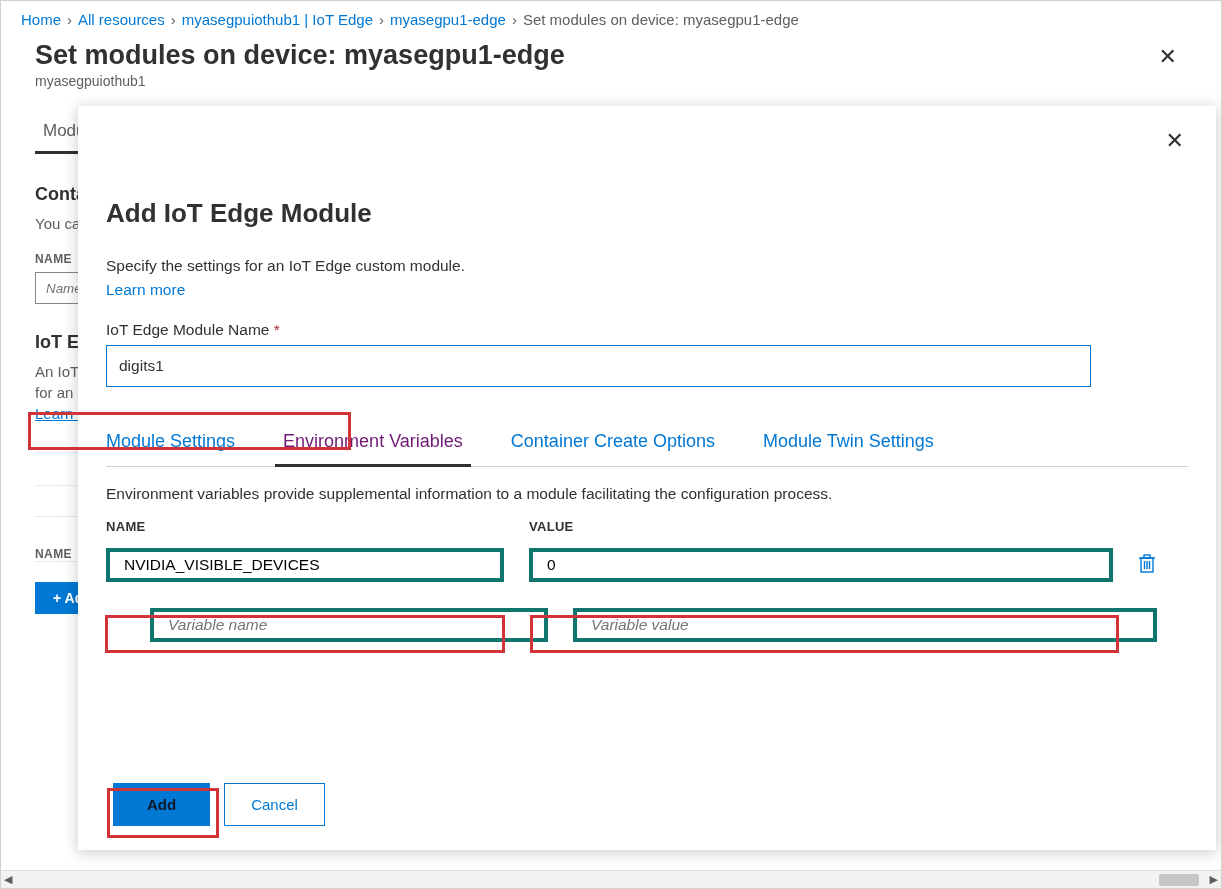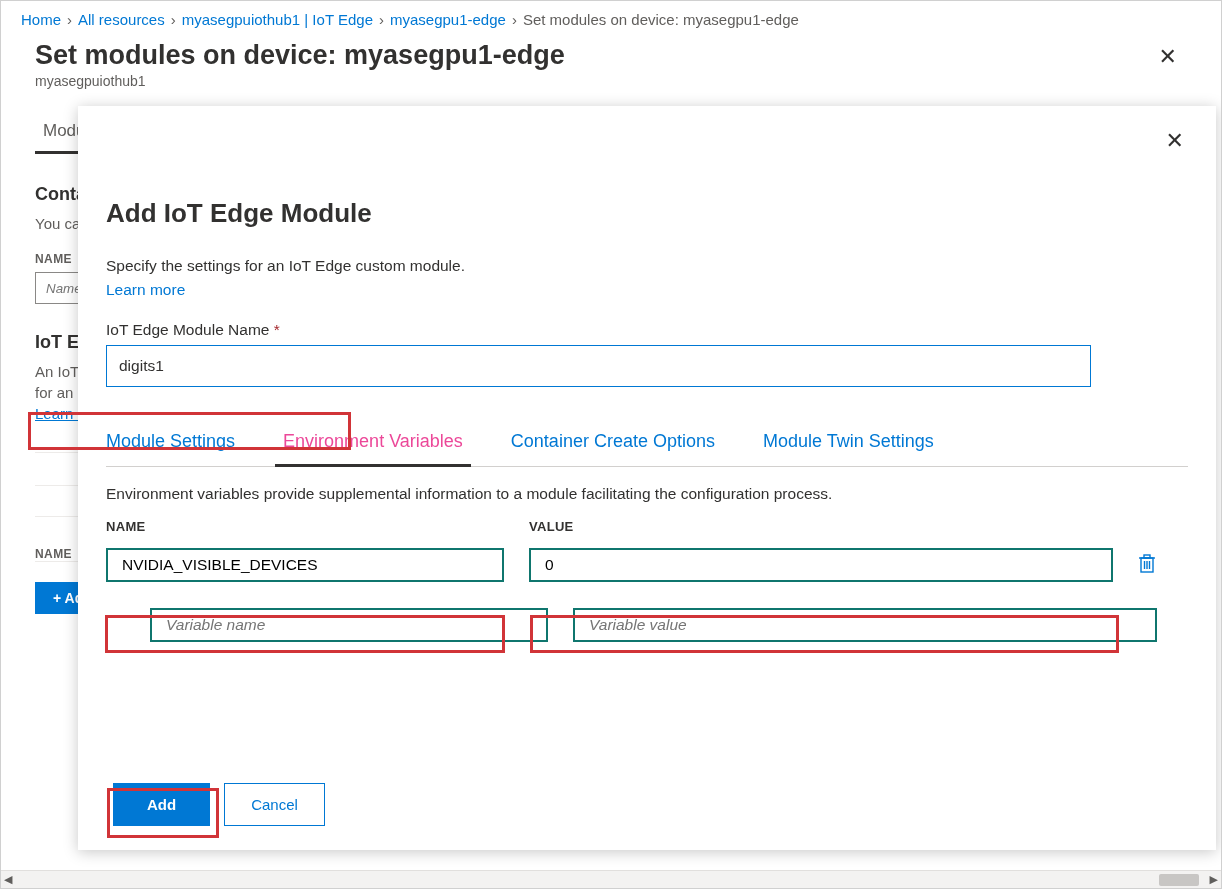--- a/index.html
+++ b/index.html
@@ -33,37 +33,37 @@
   .module-name-wrap { margin-top: 6px; }
   .module-name-input { width: 985px; height: 42px; border: 1px solid #0078d4; padding: 0 12px; font-size: 15.5px; color: #323130; outline: none; }
   .hl-box { position: absolute; border: 3px solid #d13438; pointer-events: none; }
   .hl1 { left: 27px; top: 411px; width: 323px; height: 38px; }
   .hl2 { left: 104px; top: 614px; width: 400px; height: 38px; }
   .hl3 { left: 529px; top: 614px; width: 589px; height: 38px; }
   .hl4 { left: 106px; top: 787px; width: 112px; height: 50px; }
 
   .tabs { display: flex; gap: 48px; margin-top: 36px; border-bottom: 1px solid #d2d0ce; }
   .tab { padding: 8px 0 14px 0; font-size: 18px; color: #0078d4; cursor: pointer; }
-  .tab.active { color: #ec4899; font-weight: 400; position: relative; }
+  .tab.active { color: #701a75; font-weight: 400; position: relative; }
   .tab.active::after { content: ""; position: absolute; left: -8px; right: -8px; bottom: -1px; height: 3px; background: #323130; }
 
   .tab-desc { margin-top: 18px; font-size: 15.5px; color:#323130; }
 
   .env-row { display: flex; gap: 25px; margin-top: 14px; align-items: center; }
   .env-headers { display: flex; gap: 25px; margin-top: 16px; }
   .env-headers .col { width: 398px; font-size: 13px; font-weight: 700; letter-spacing: 0.3px; }
   .env-headers .col.value { width: 584px; }
-  .env-input { height: 34px; border: 2px solid #0f766e; padding: 0 14px; font-size: 15.5px; }
+  .env-input { height: 34px; border: 4px solid #0f766e; padding: 0 14px; font-size: 15.5px; }
   .env-input.name { width: 398px; }
   .env-input.value { width: 584px; }
   .env-input.placeholder { color: #8a8886; font-style: italic; }
   .trash { color: #0078d4; font-size: 20px; cursor: pointer; }
 
   .footer-btns { position: absolute; left: 35px; bottom: 24px; display: flex; gap: 14px; }
-  .btn-primary { background: #0078d4; color: #ffffff; border: none; padding: 12px 34px; font-size: 15px; font-weight: 600; cursor: pointer; }
+  .btn-primary { background: #0078d4; color: #0f172a; border: none; padding: 12px 34px; font-size: 15px; font-weight: 600; cursor: pointer; }
   .btn-secondary { background: #fff; color: #0078d4; border: 1px solid #0078d4; padding: 12px 26px; font-size: 15px; font-weight: 400; cursor: pointer; }
 
   .scroll-h { position: absolute; left:0; right:0; bottom:0; height: 18px; background:#f3f2f1; border-top:1px solid #e1dfdd; display:flex; justify-content:space-between; align-items:center; padding:0 3px;}
   .scroll-h .arrow { color:#605e5c; font-size:11px; }
   .scroll-h .thumb { background:#c8c6c4; height:12px; width:40px; border-radius:2px; position:absolute; right:22px;}
 </style>
 </head>
 <body>
 
 <div class="breadcrumb">

